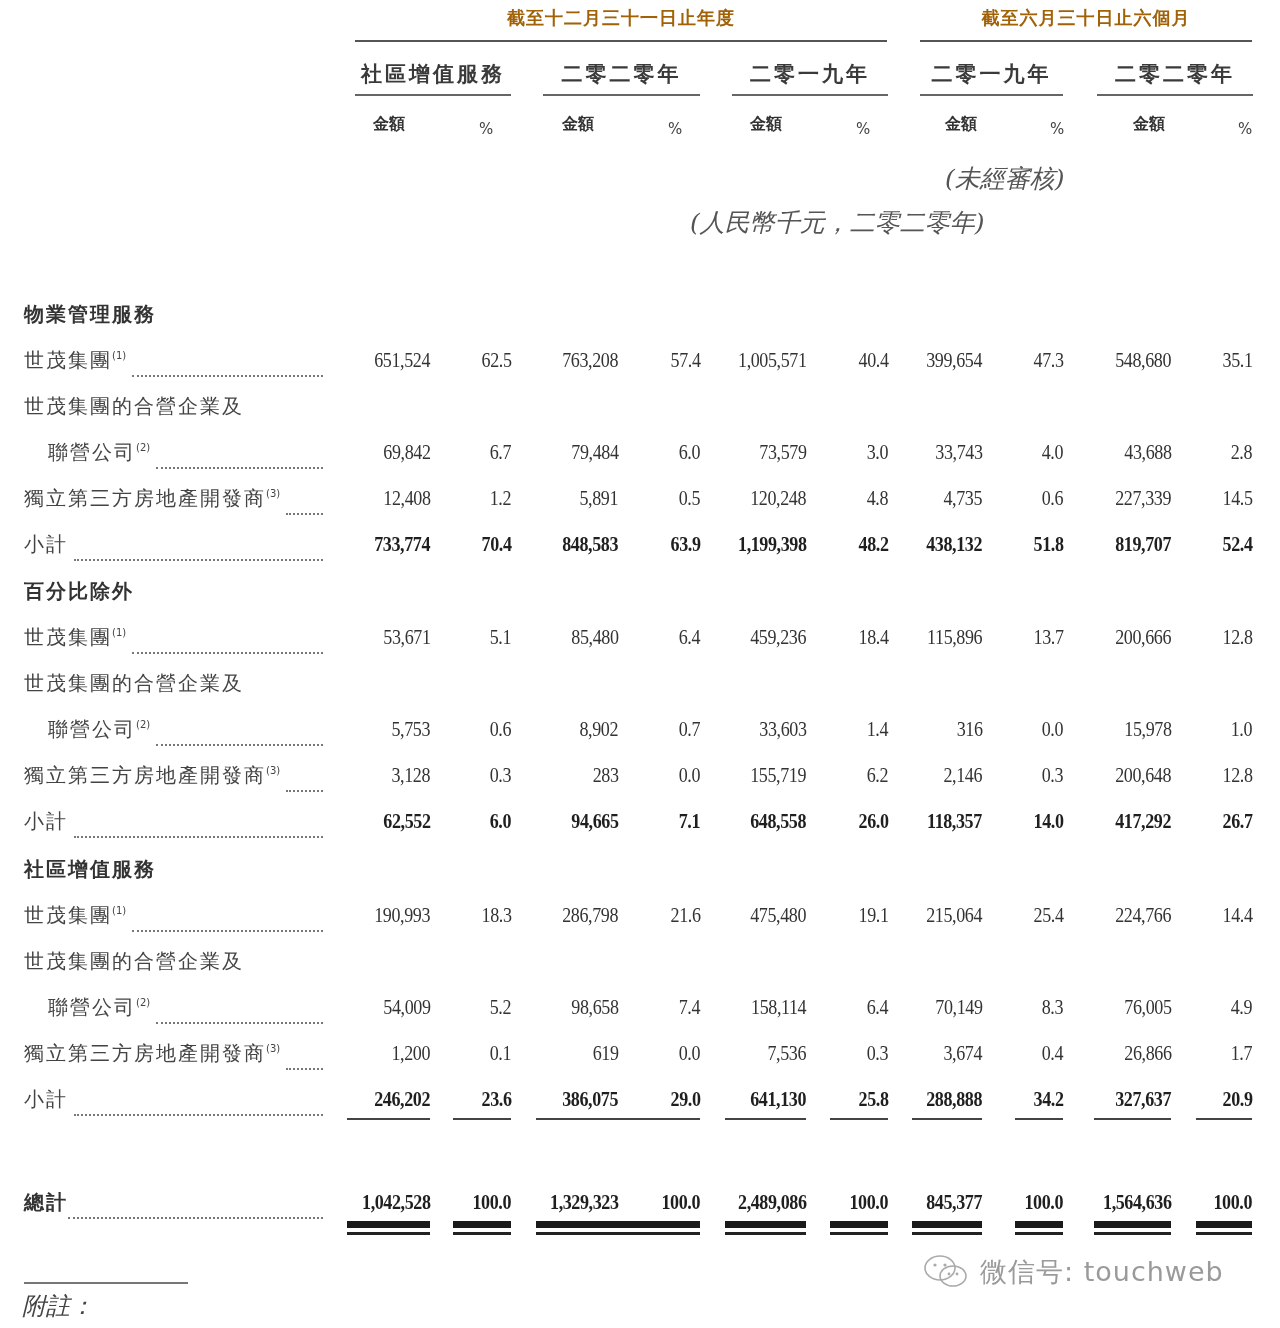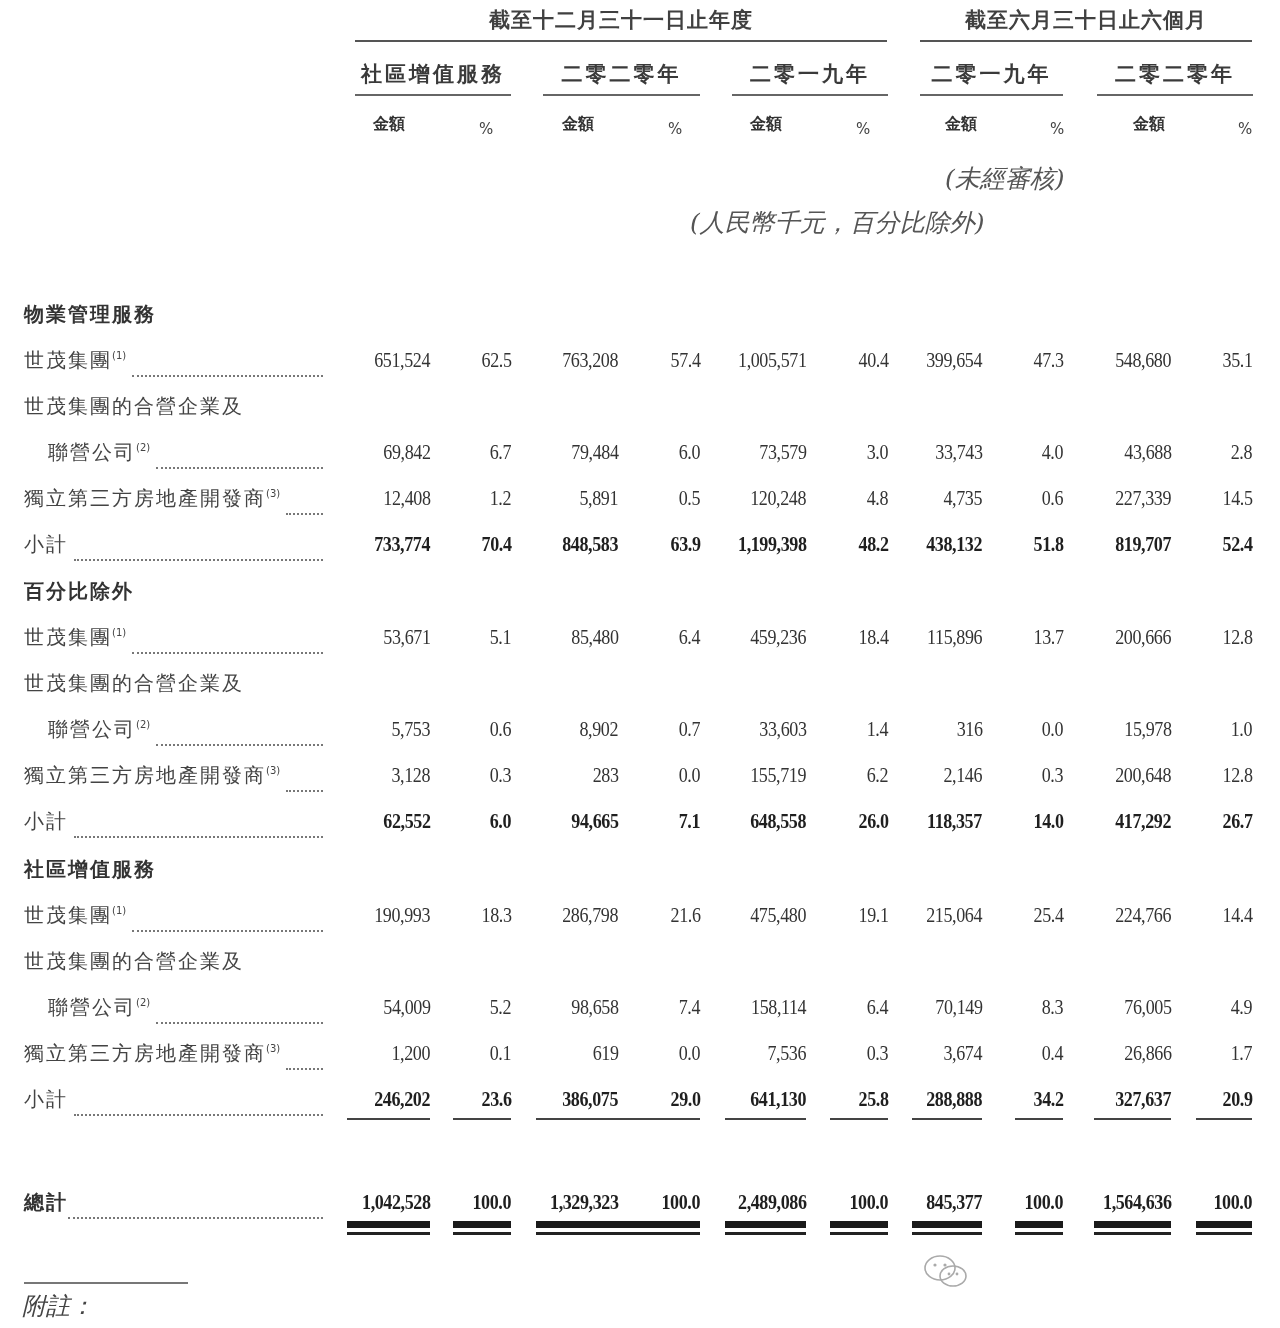--- a/index.html
+++ b/index.html
@@ -4,21 +4,21 @@
 <style>
   html, body { margin: 0; padding: 0; background: #ffffff; }
   body {
     width: 1280px; height: 1328px; position: relative; overflow: hidden;
     font-family: "Liberation Serif", "DejaVu Serif", serif;
     color: #2a2a2a;
   }
   .abs { position: absolute; }
   .hdr-group {
     font-family: "DejaVu Sans", sans-serif; font-weight: bold;
-    font-size: 21px; color: #404040; text-align: center; letter-spacing: 1px;
+    font-size: 18px; color: #a16207; text-align: center; letter-spacing: 1px;
   }
   .hdr-year {
     font-family: "DejaVu Sans", sans-serif; font-weight: bold;
     font-size: 21px; color: #3a3a3a; text-align: center; letter-spacing: 3px;
   }
   .hdr-col {
     font-family: "DejaVu Sans", sans-serif; font-weight: bold;
     font-size: 16px; color: #333;
   }
   .hdr-pct {
@@ -81,21 +81,21 @@
 <div class="abs hdr-col" style="left:562px; top:114px;">金額</div>
 <div class="abs hdr-pct" style="left:668px; top:120px;">%</div>
 <div class="abs hdr-col" style="left:750px; top:114px;">金額</div>
 <div class="abs hdr-pct" style="left:856px; top:120px;">%</div>
 <div class="abs hdr-col" style="left:945px; top:114px;">金額</div>
 <div class="abs hdr-pct" style="left:1050px; top:120px;">%</div>
 <div class="abs hdr-col" style="left:1133px; top:114px;">金額</div>
 <div class="abs hdr-pct" style="left:1238px; top:120px;">%</div>
 
 <div class="abs note-italic" style="left:945px; top:162px;">(未經審核)</div>
-<div class="abs note-italic" style="left:690px; top:206px;">(人民幣千元，百分比除外)</div>
+<div class="abs note-italic" style="left:690px; top:206px;">(人民幣千元，二零二零年)</div>
 
 <div id="table-body">
     <div class="abs section-title" style="left:24px; top:301px;">物業管理服務</div>
     <div class="abs row-label" style="left:24px; top:347px;"><span>世茂集團</span><sup>(1)</sup></div>
     <div class="leader" style="left:132px; top:355px; width:191px;"></div>
     <div class="num" style="right:850px; top:347px;">651,524</div>
     <div class="num" style="right:769px; top:347px;">62.5</div>
     <div class="num" style="right:662px; top:347px;">763,208</div>
     <div class="num" style="right:580px; top:347px;">57.4</div>
     <div class="num" style="right:474px; top:347px;">1,005,571</div>
@@ -290,13 +290,14 @@
 
 <div class="abs" style="left:920px; top:1252px; display:flex; align-items:center; gap:8px;">
   <svg width="52" height="40" viewBox="0 0 52 40">
     <ellipse cx="20" cy="16" rx="15" ry="12" fill="none" stroke="#aaa" stroke-width="1.6"></ellipse>
     <ellipse cx="33" cy="24" rx="13" ry="10" fill="none" stroke="#aaa" stroke-width="1.6"></ellipse>
     <circle cx="15" cy="13" r="1.6" fill="#aaa"></circle>
       <circle cx="25" cy="13" r="1.6" fill="#aaa"></circle>
     <circle cx="29" cy="22" r="1.4" fill="#aaa"></circle>
       <circle cx="37" cy="22" r="1.4" fill="#aaa"></circle>
   </svg>
+  <span class="watermark">微信号: touchweb</span>
 </div>
 
 </body></html>

